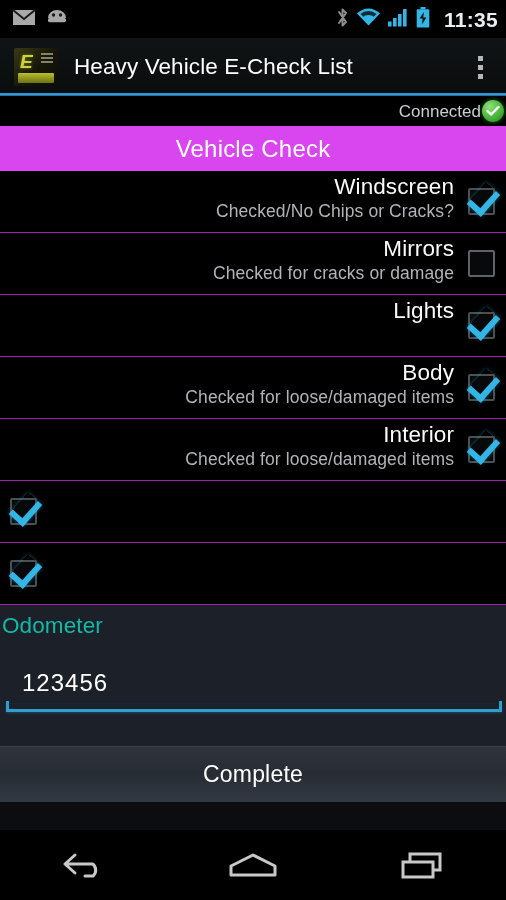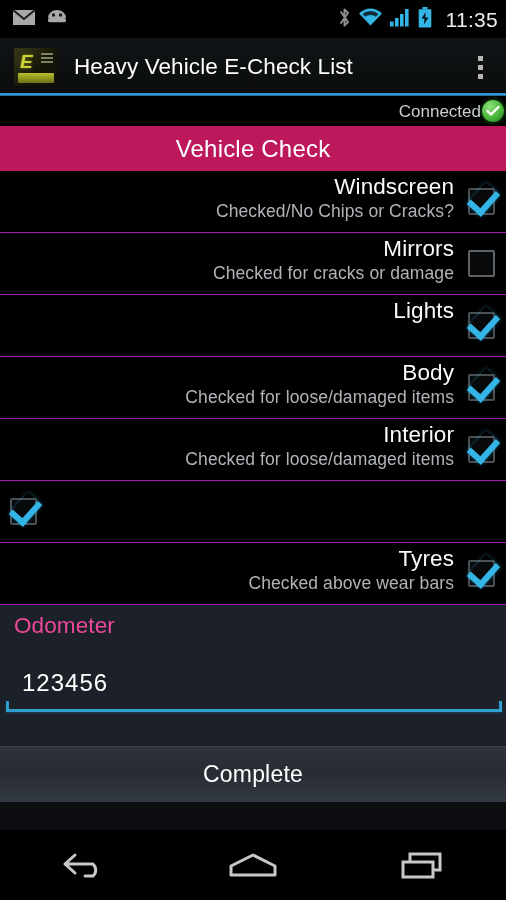--- a/index.html
+++ b/index.html
@@ -13,21 +13,21 @@
   #screen { position:relative; width:506px; height:900px; background:#000; }
 
   
   .statusbar {
     height:38px; width:100%;
     background:#000;
     display:flex; align-items:center;
     padding:0 8px 0 12px;
   }
   .sb-left { display:flex; align-items:center; gap:9px; }
-  .sb-right { margin-left:auto; display:flex; align-items:center; gap:7px; }
+  .sb-right { margin-left:auto; display:flex; align-items:center; gap:7px;font-weight:bold; }
   .sb-time {
     color:#e9eef2; font-size:21px; letter-spacing:.3px;
     margin-left:7px; line-height:1;
   }
   .ic { display:block; }
 
   
   .actionbar {
     height:58px; width:100%;
     background:linear-gradient(to bottom,#111416 0%,#0a0c0d 100%);
@@ -95,21 +95,21 @@
     background:radial-gradient(circle at 35% 30%,#8ee07a 0%,#49b53a 55%,#2c7a22 100%);
     box-shadow:0 0 5px rgba(70,190,60,.55);
     display:flex; align-items:center; justify-content:center;
     flex:0 0 auto;
   }
   .badge-ok svg { display:block; }
 
   
   .page-heading {
     color:#ffffff; font-size:24px; text-align:center;
-    padding:9px 0 8px; background:#be185d; letter-spacing:.2px;
+    padding:9px 0 8px; background:#d946ef; letter-spacing:.2px;
   }
 
   
   .check-list { background:#000; }
   .check-row {
     position:relative;
     display:flex; align-items:flex-start;
     padding:3px 0 4px 2px;
     min-height:62px;
     border-bottom:1px solid #a21caf;
@@ -145,23 +145,22 @@
     transform:rotate(42deg);
     box-shadow:0 0 4px rgba(51,181,229,.45);
   }
 
   
   .odo-block {
     background:#1c2129;
     padding:7px 0 0 2px;
   }
   .odo-label {
-    color:#ec4899; font-size:22.5px; line-height:1.2;
+    color:#14b8a6; font-size:22.5px; line-height:1.2;
     letter-spacing:.1px;
-    margin-left:12px;
   }
   .odo-field-wrap {
     padding:30px 4px 0 4px;
   }
   .odo-input {
     width:100%;
     background:transparent; border:none; outline:none;
     color:#ffffff; font-size:24px;
     font-family:"Liberation Sans", sans-serif;
     padding:0 0 7px 16px;
@@ -341,24 +340,20 @@
       </div>
     </div>
 
     <div class="check-row">
       <div class="cb-wrap">
         <span class="cb checked"></span>
       </div>
     </div>
 
     <div class="check-row">
-      <div class="row-text">
-        <div class="row-title">Tyres</div>
-        <div class="row-sub">Checked above wear bars</div>
-      </div>
       <div class="cb-wrap">
         <span class="cb checked"></span>
       </div>
     </div>
 
   </div>
 
   <div class="odo-block">
     <div class="odo-label">Odometer</div>
     <div class="odo-field-wrap">

